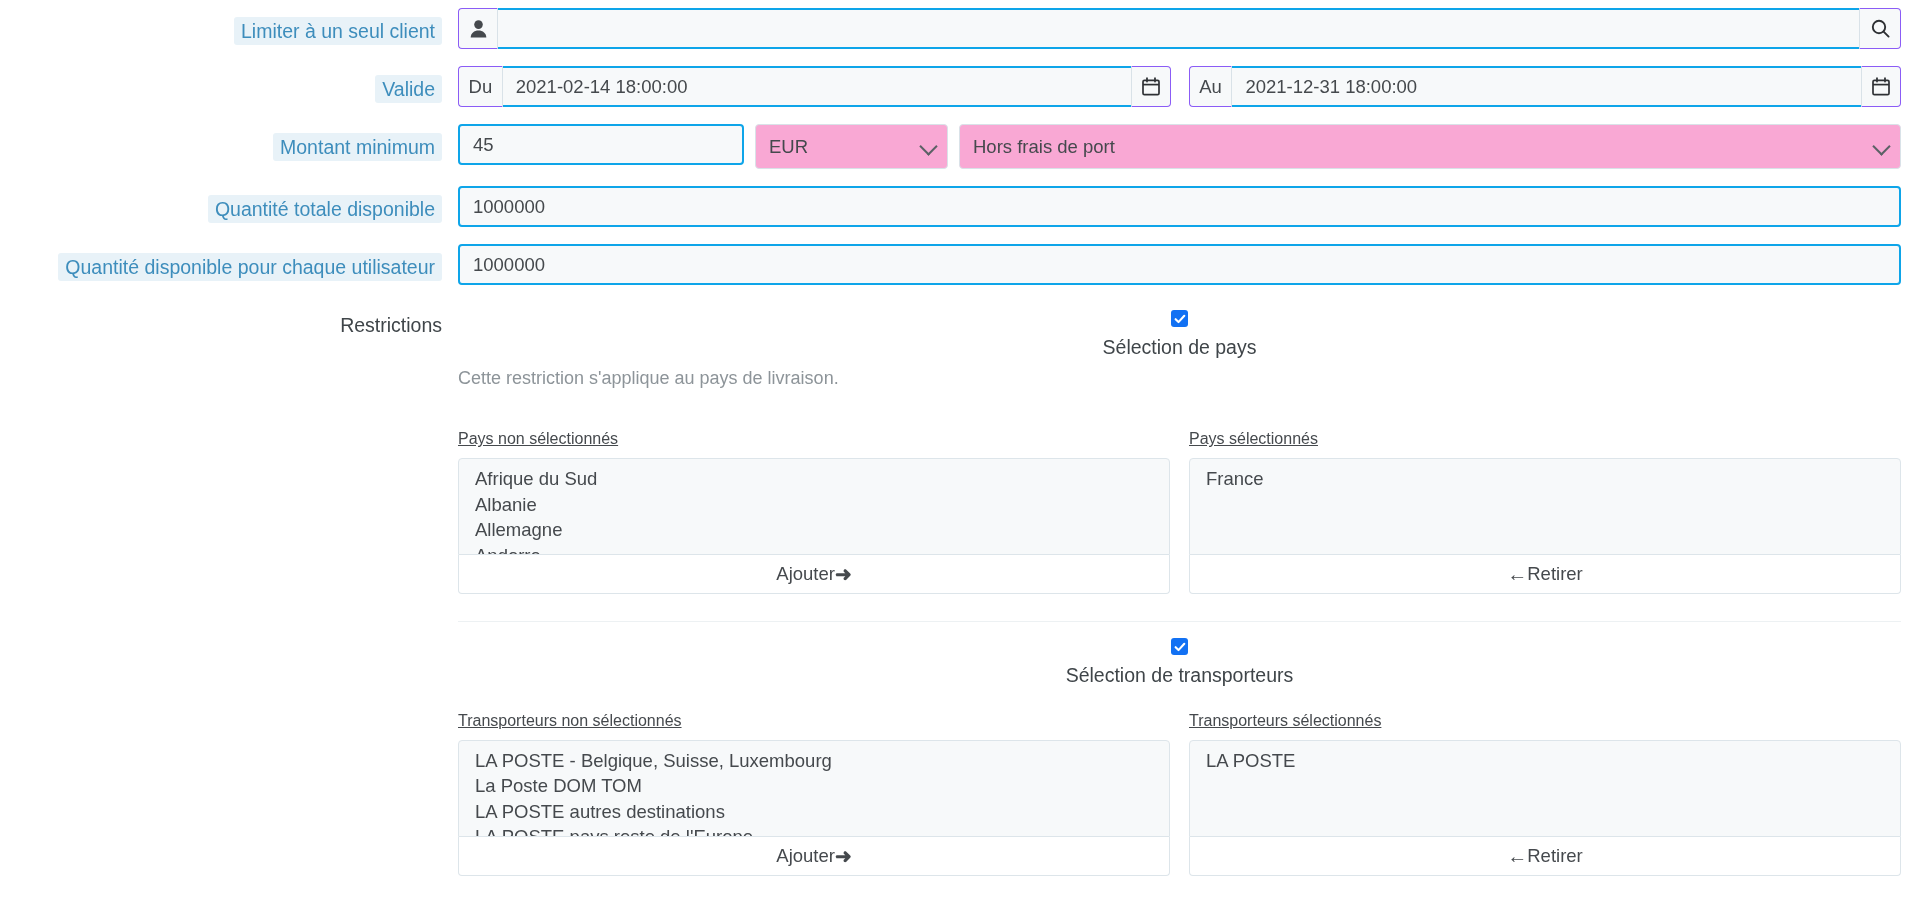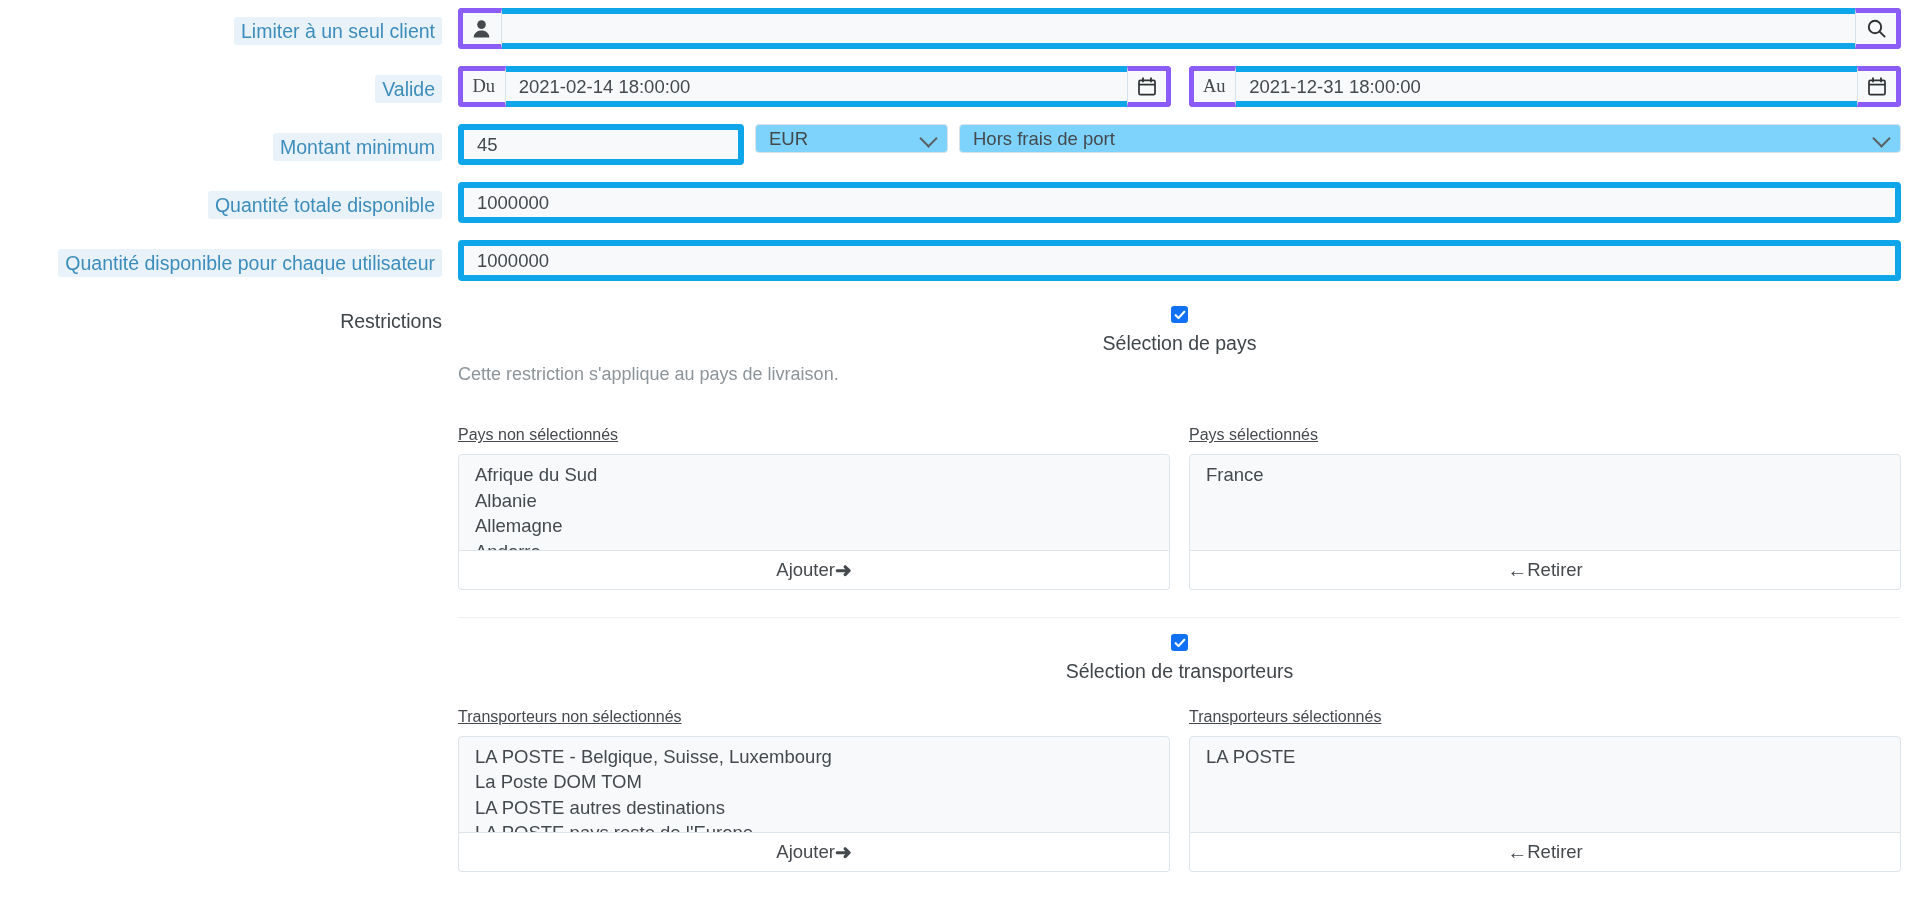--- a/index.html
+++ b/index.html
@@ -53,21 +53,21 @@
   .ctrl-col {
     flex: 1 1 auto;
     padding-right: 19px;
     min-width: 0;
   }
 
   
   .inp {
     box-sizing: border-box;
     height: 41px;
-    border: 6px solid #0ea5e9;
+    border: 2px solid #0ea5e9;
     background: #f7f9fa;
     border-radius: 4px;
     font-size: 18.5px;
     color: #45494d;
     font-family: "Liberation Sans", sans-serif;
     padding: 0 13px;
     display: flex;
     align-items: center;
     width: 100%;
     outline: none;
@@ -77,39 +77,38 @@
   .group {
     display: flex;
     align-items: stretch;
     width: 100%;
   }
   .addon {
     box-sizing: border-box;
     height: 41px;
     min-width: 39px;
     padding: 0 11px;
-    border: 5px solid #8b5cf6;
+    border: 1px solid #8b5cf6;
     background: #f7f9fa;
     display: flex;
     align-items: center;
     justify-content: center;
     color: #45494d;
     font-size: 18.5px;
-    font-family: Liberation Serif, serif;
   }
   .addon.left  { border-radius: 4px 0 0 4px; border-right: 1px solid #d9e2e8; }
   .addon.right { border-radius: 0 4px 4px 0; border-left: 1px solid #d9e2e8; }
   .group .inp.mid { border-radius: 0; border-left: none; border-right: none; }
 
   
   .sel {
     box-sizing: border-box;
-    height: 29px;
+    height: 45px;
     border: 1px solid #d9e2e8;
-    background: #7dd3fc;
+    background: #f9a8d4;
     border-radius: 4px;
     font-size: 18.5px;
     color: #45494d;
     padding: 0 34px 0 13px;
     display: flex;
     align-items: center;
     position: relative;
     white-space: nowrap;
     overflow: hidden;
   }

